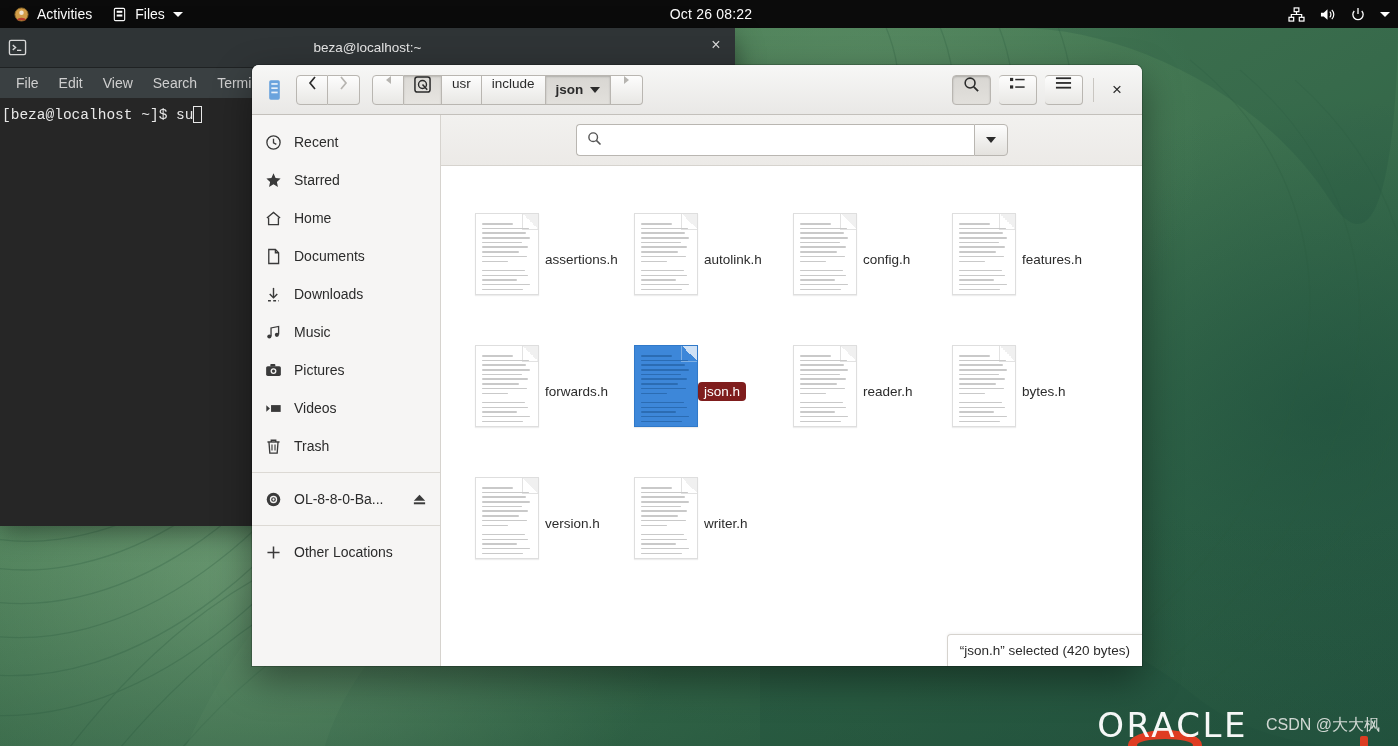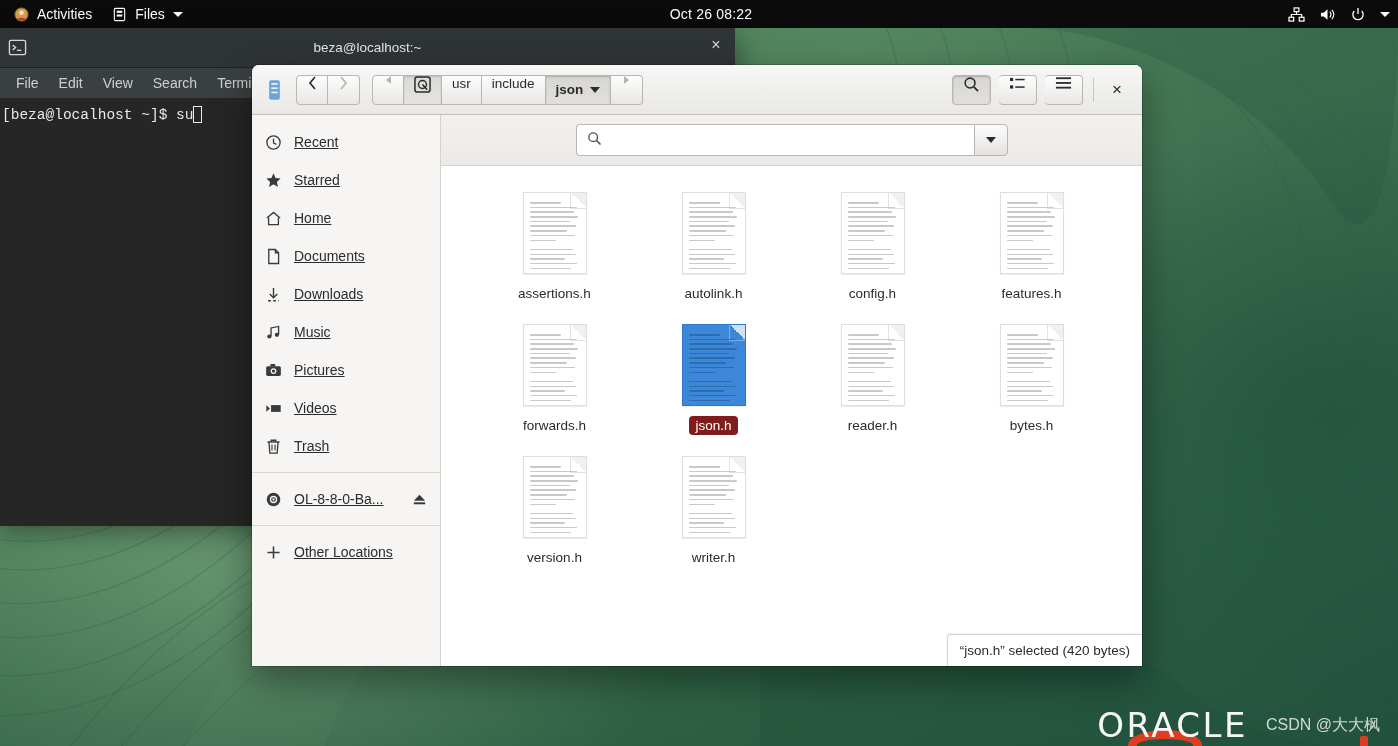--- a/index.html
+++ b/index.html
@@ -155,21 +155,21 @@
     width: 189px; flex: none; background: #f6f5f4;
     border-right: 1px solid #d6d3ce;
     padding-top: 8px;
     display:flex; flex-direction: column;
   }
   .sb-item {
     height: 38px; display:flex; align-items:center;
     padding: 0 12px; gap: 12px; cursor: pointer;
     font-size: 14px; color: #2b2b2b;
   }
-  .sb-item .sbl { flex: 1; white-space: nowrap; overflow: hidden; text-decoration: underline; }
+  .sb-item .sbl { flex: 1; white-space: nowrap; overflow: hidden; }
   .sb-icon { width: 18px; display:flex; justify-content:center; align-items:center; color:#3a3a3a; }
   .sb-sep { height: 1px; background: #dcd9d4; margin: 7px 0; }
   .eject { width: 18px; display:flex; justify-content:center; cursor:pointer; }
 
   
   #main { flex: 1; display:flex; flex-direction:column; background: #ffffff; min-width:0; position:relative; }
   #searchbar {
     height: 51px; flex:none;
     background: linear-gradient(to bottom, #f2f1ef, #eceae7);
     border-bottom: 1px solid #d6d3ce;
@@ -190,21 +190,21 @@
     display:flex; align-items:center; justify-content:center; cursor:pointer;
   }
 
   #filegrid {
     flex: 1; padding: 18px 10px 0 34px;
     display: flex; flex-wrap: wrap; align-content: flex-start;
     gap: 0px; overflow: hidden;
   }
   .fitem {
     width: 159px; height: 132px;
-    display:flex; flex-direction: column; align-items:center;
+    display:flex; flex-direction: row; align-items:center;
     cursor: pointer; padding-top: 8px;
   }
   .ficon { width: 64px; height: 82px; position: relative; }
   .doc {
     width: 64px; height: 82px; background: #ffffff;
     border: 1px solid #dedede;
     box-shadow: 0 1px 1px rgba(0,0,0,.07);
     position: relative; overflow: hidden;
   }
   .doc .fold {

